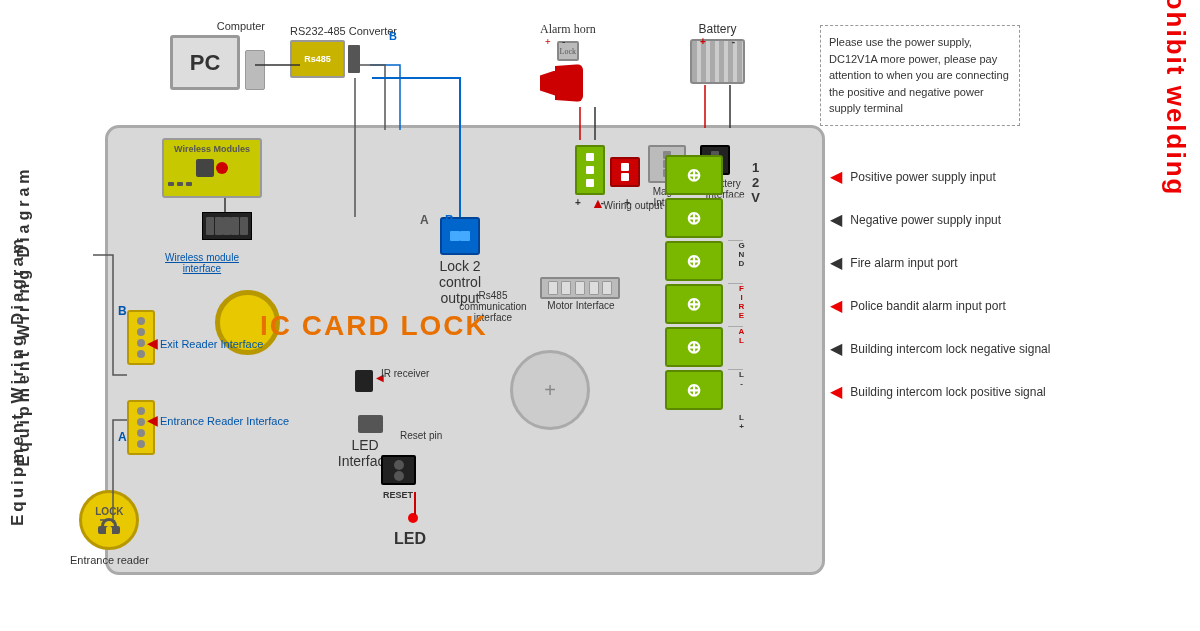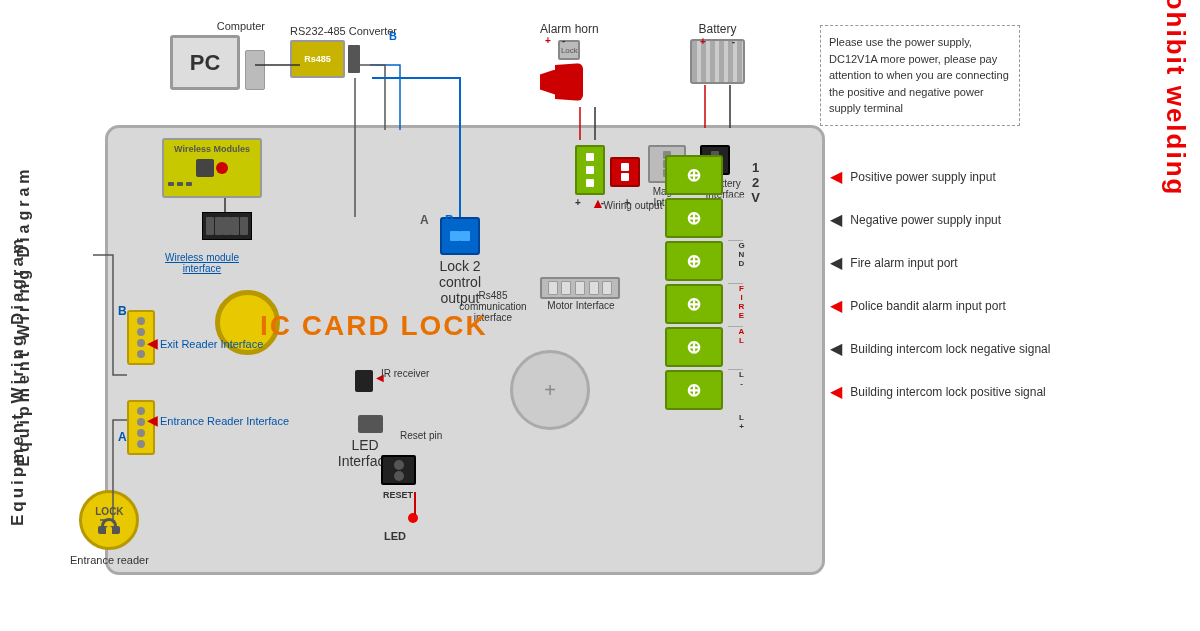--- a/index.html
+++ b/index.html
@@ -107,20 +107,21 @@
       background: #555;
       border-radius: 1px;
     }
 
     
     .alarm-horn {
       position: absolute;
       left: 540px;
       top: 22px;
       text-align: center;
+      font-family: Liberation Serif, serif;
     }
 
     
     .battery-box {
       position: absolute;
       left: 690px;
       top: 22px;
       text-align: center;
     }
 
@@ -441,23 +442,23 @@
       font-size: 9px;
       font-weight: bold;
       color: #333;
       text-align: center;
       width: 50px;
     }
 
     
     .led-label {
       position: absolute;
-      left: 384px;
+      left: 394px;
       top: 530px;
-      font-size: 11px;
+      font-size: 16px;
       color: #333;
       font-weight: bold;
     }
 
     
     .led-indicator {
       position: absolute;
       left: 408px;
       top: 513px;
       width: 10px;

